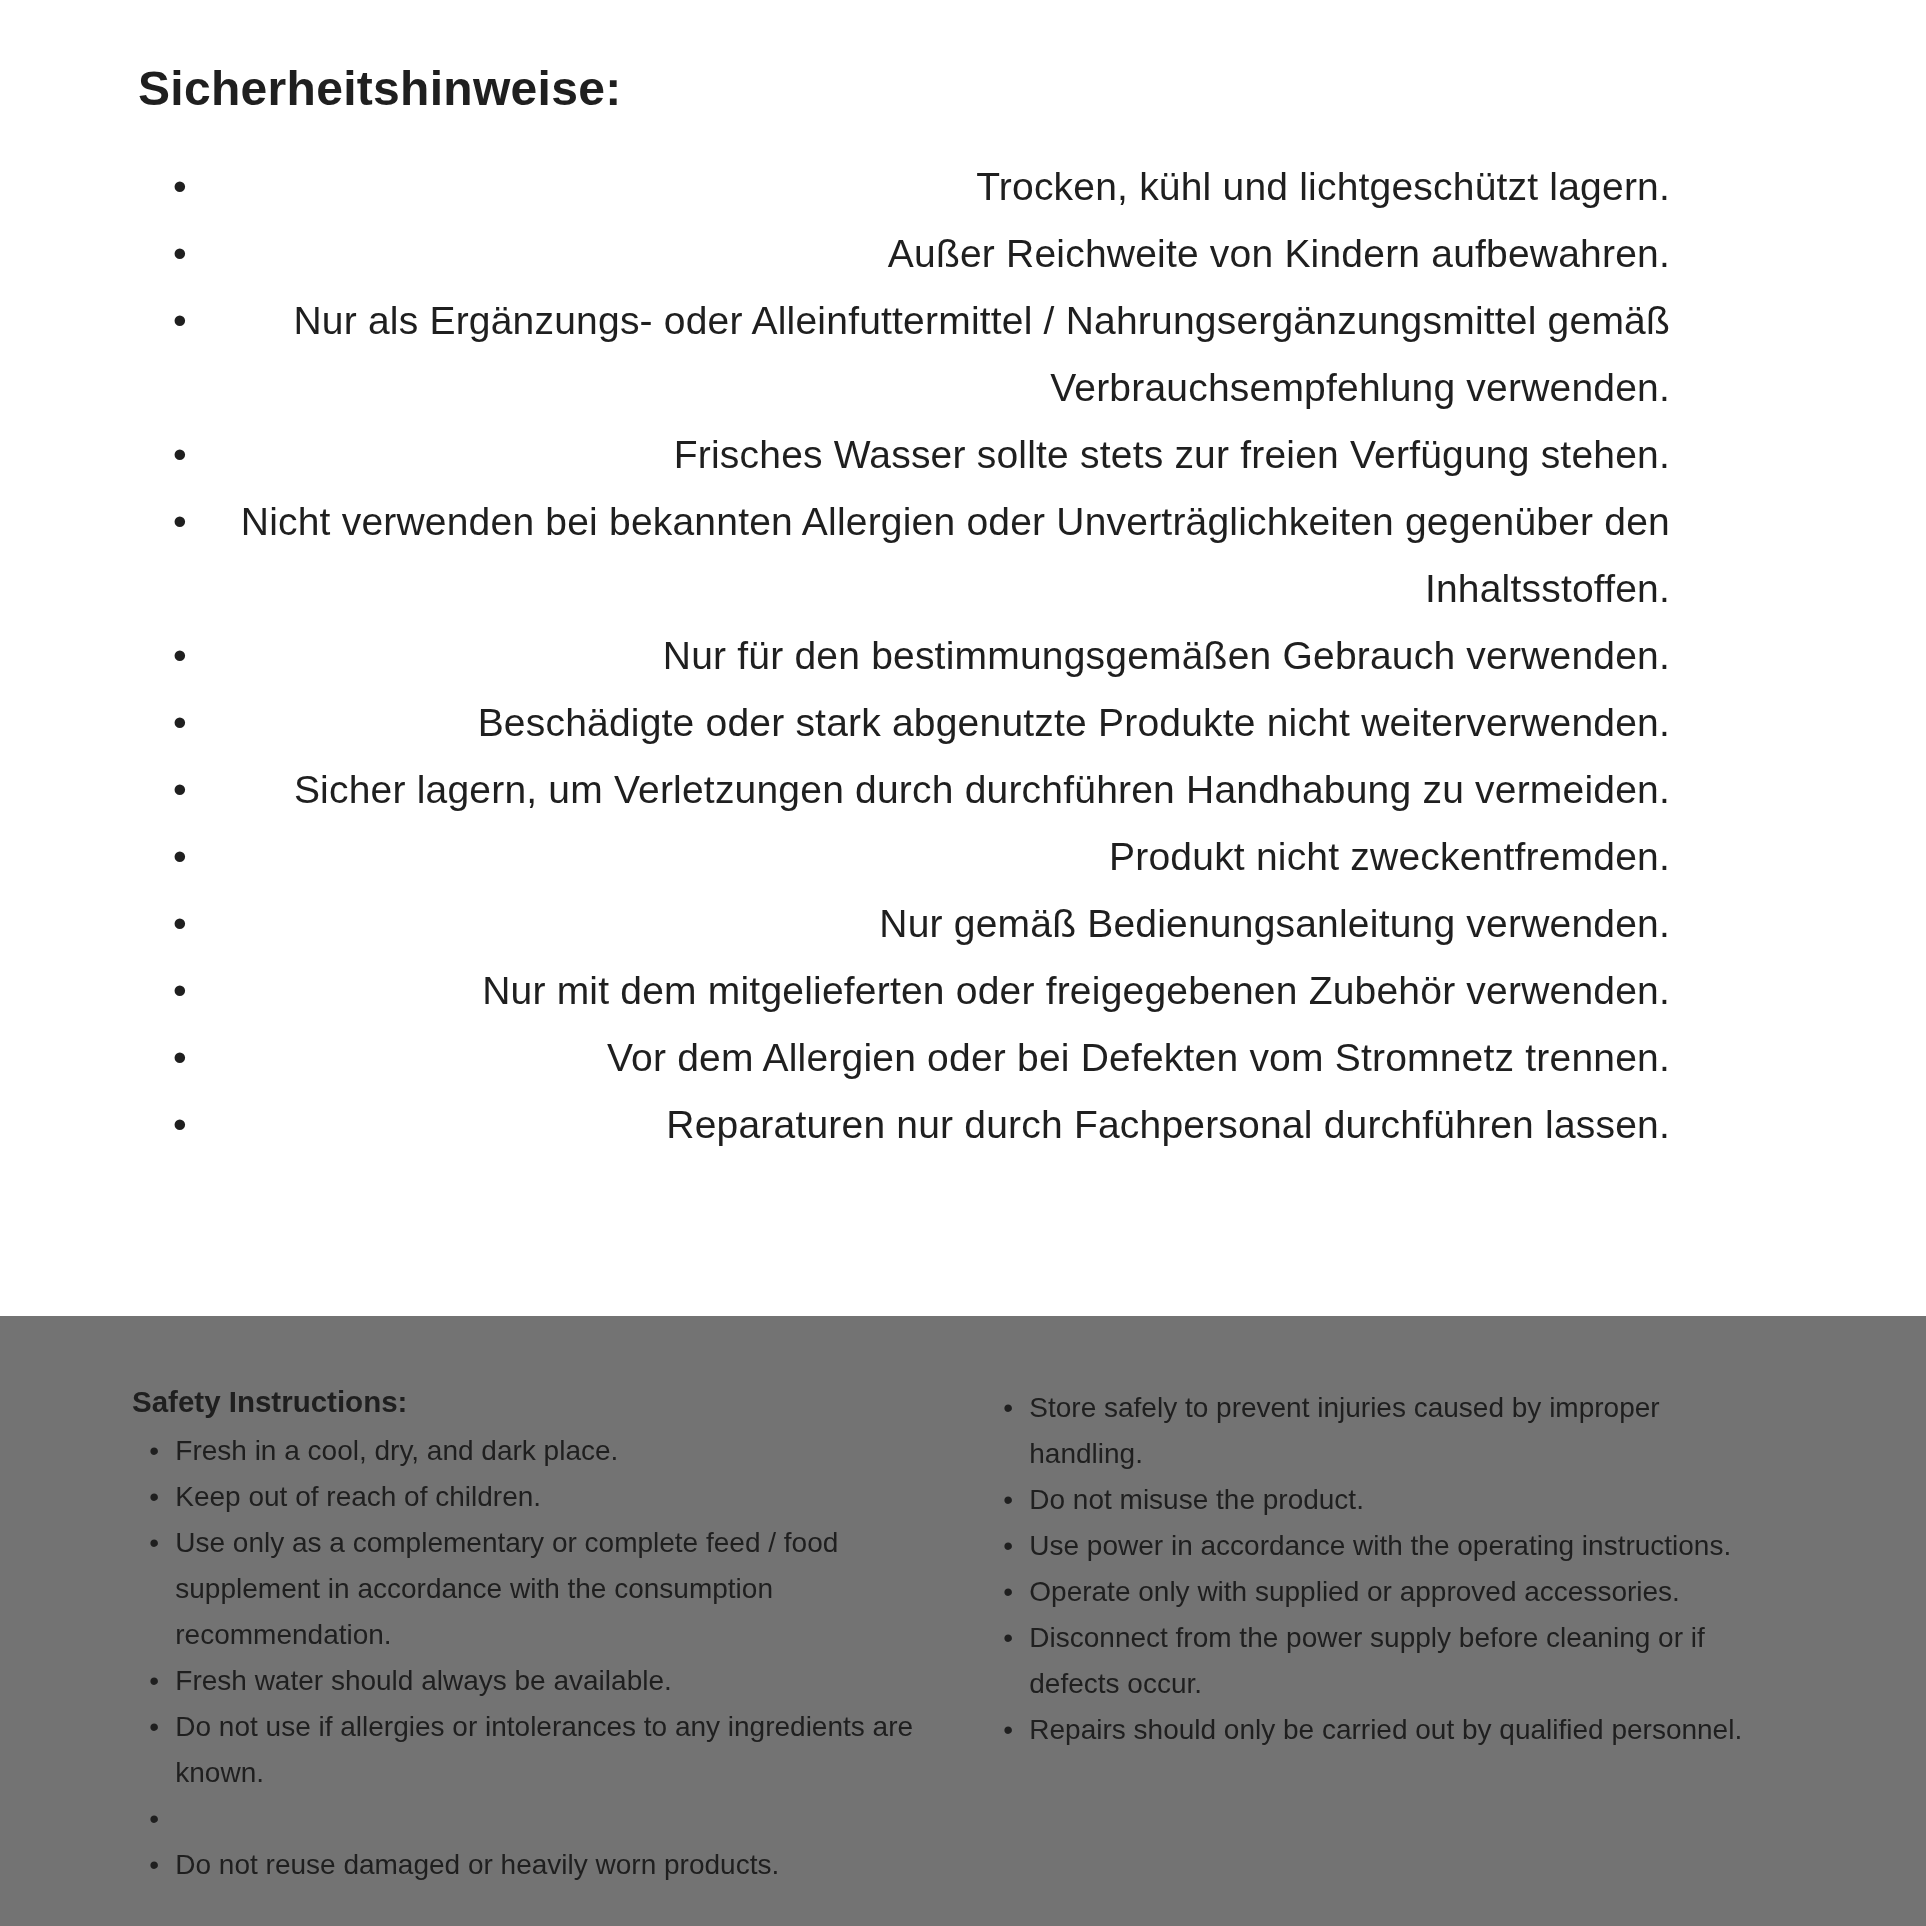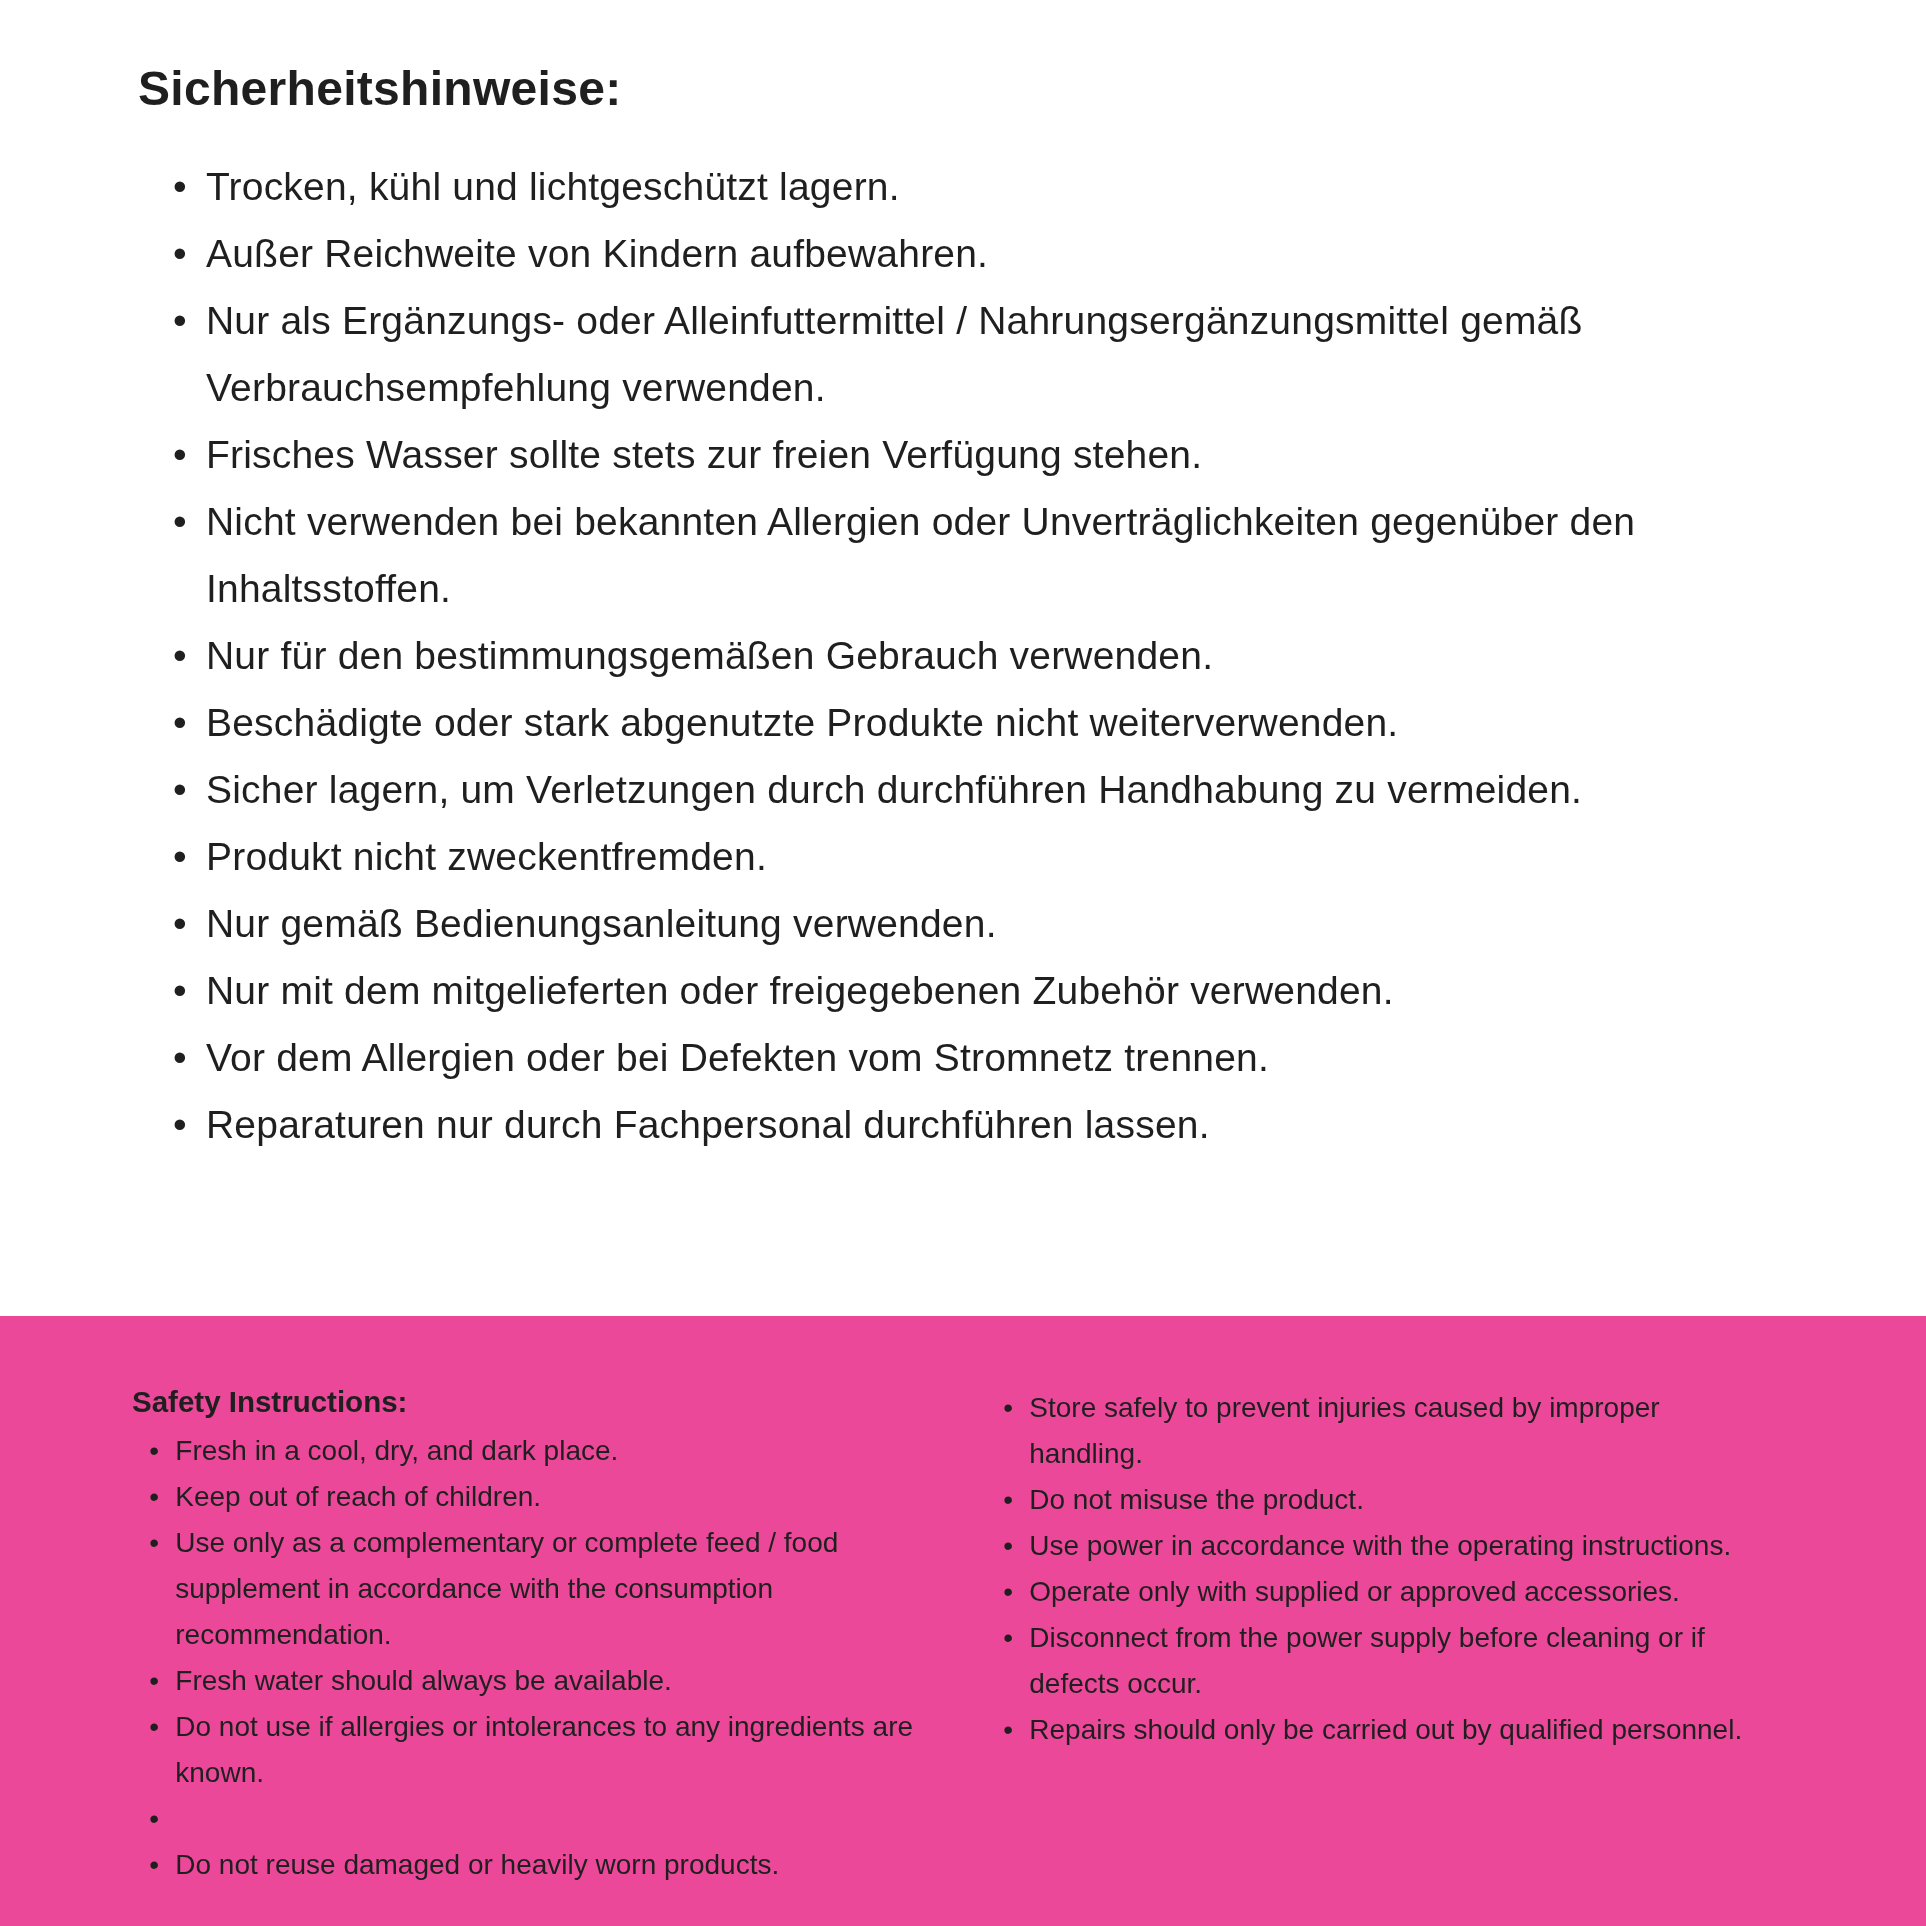--- a/index.html
+++ b/index.html
@@ -39,31 +39,32 @@
     display: flex;
     align-items: flex-start;
   }
   .g-item .bullet {
     flex: 0 0 33px;
     width: 33px;
   }
   .g-item .item-text {
     flex: 1 1 auto;
     max-width: 1464px;
+    text-align: right;
   }
 
   
   .english-section {
     box-sizing: border-box;
     position: absolute;
     left: 0;
     top: 1316px;
     width: 1926px;
     height: 610px;
-    background: #ec4899;
+    background: #737373;
     padding: 69px 90px 0 132px;
     display: flex;
   }
   .col-left {
     width: 854px;
     flex: 0 0 854px;
   }
   .col-right {
     flex: 1 1 auto;
   }

